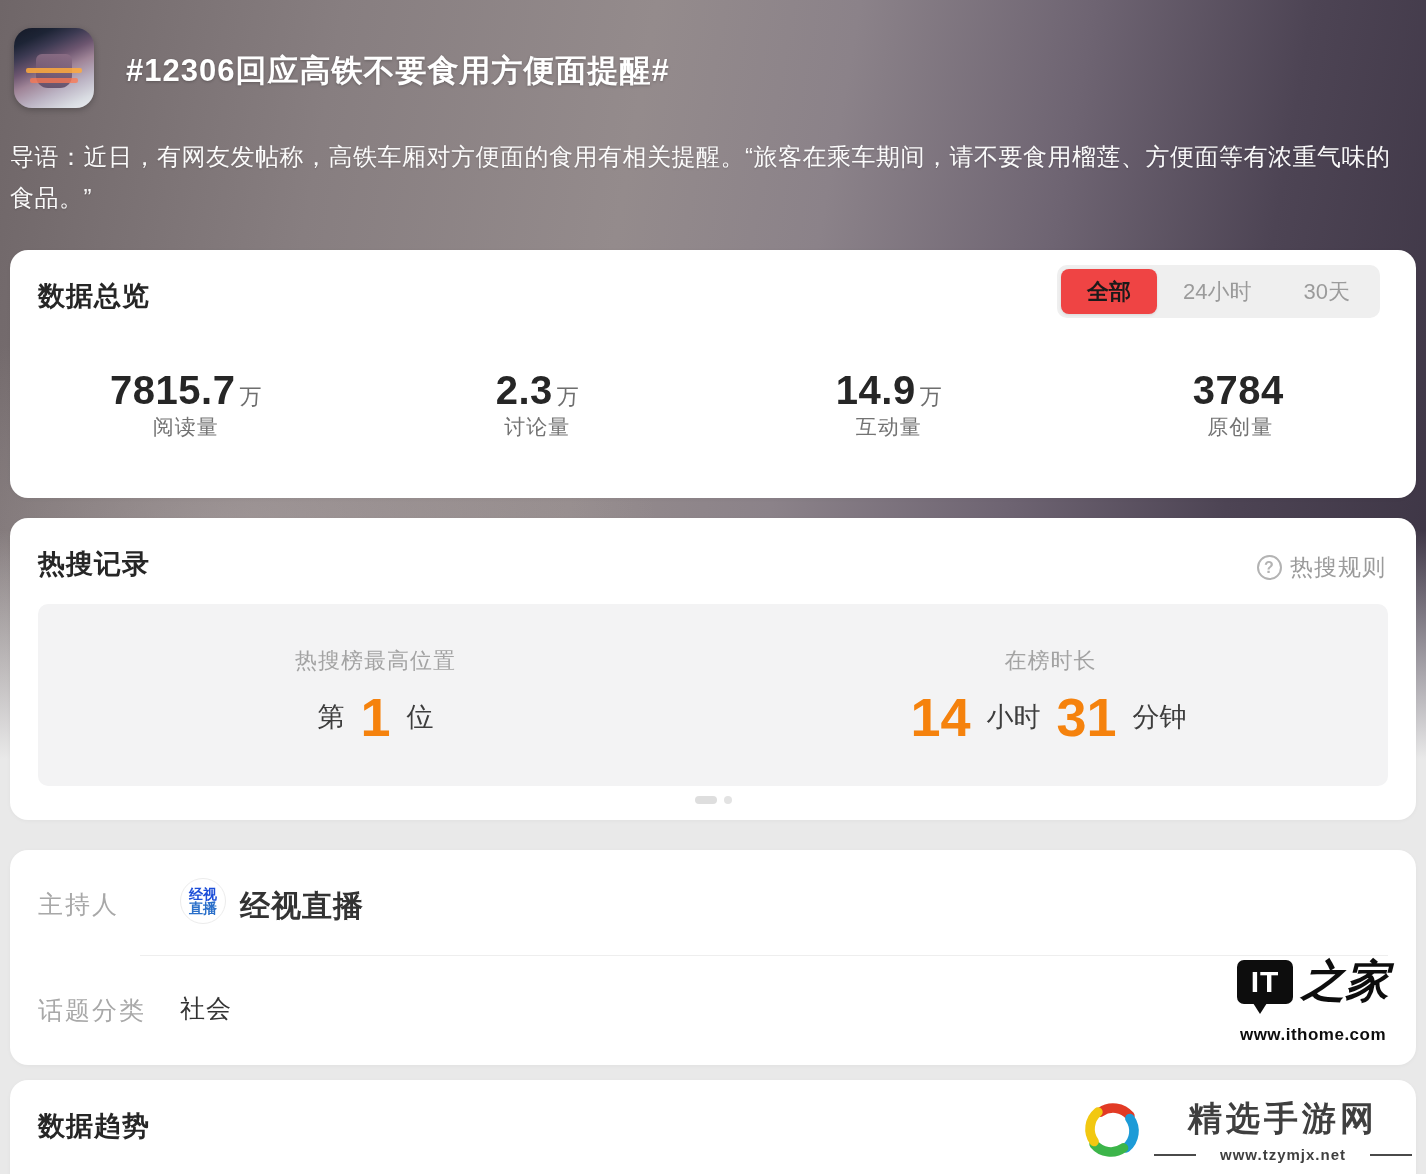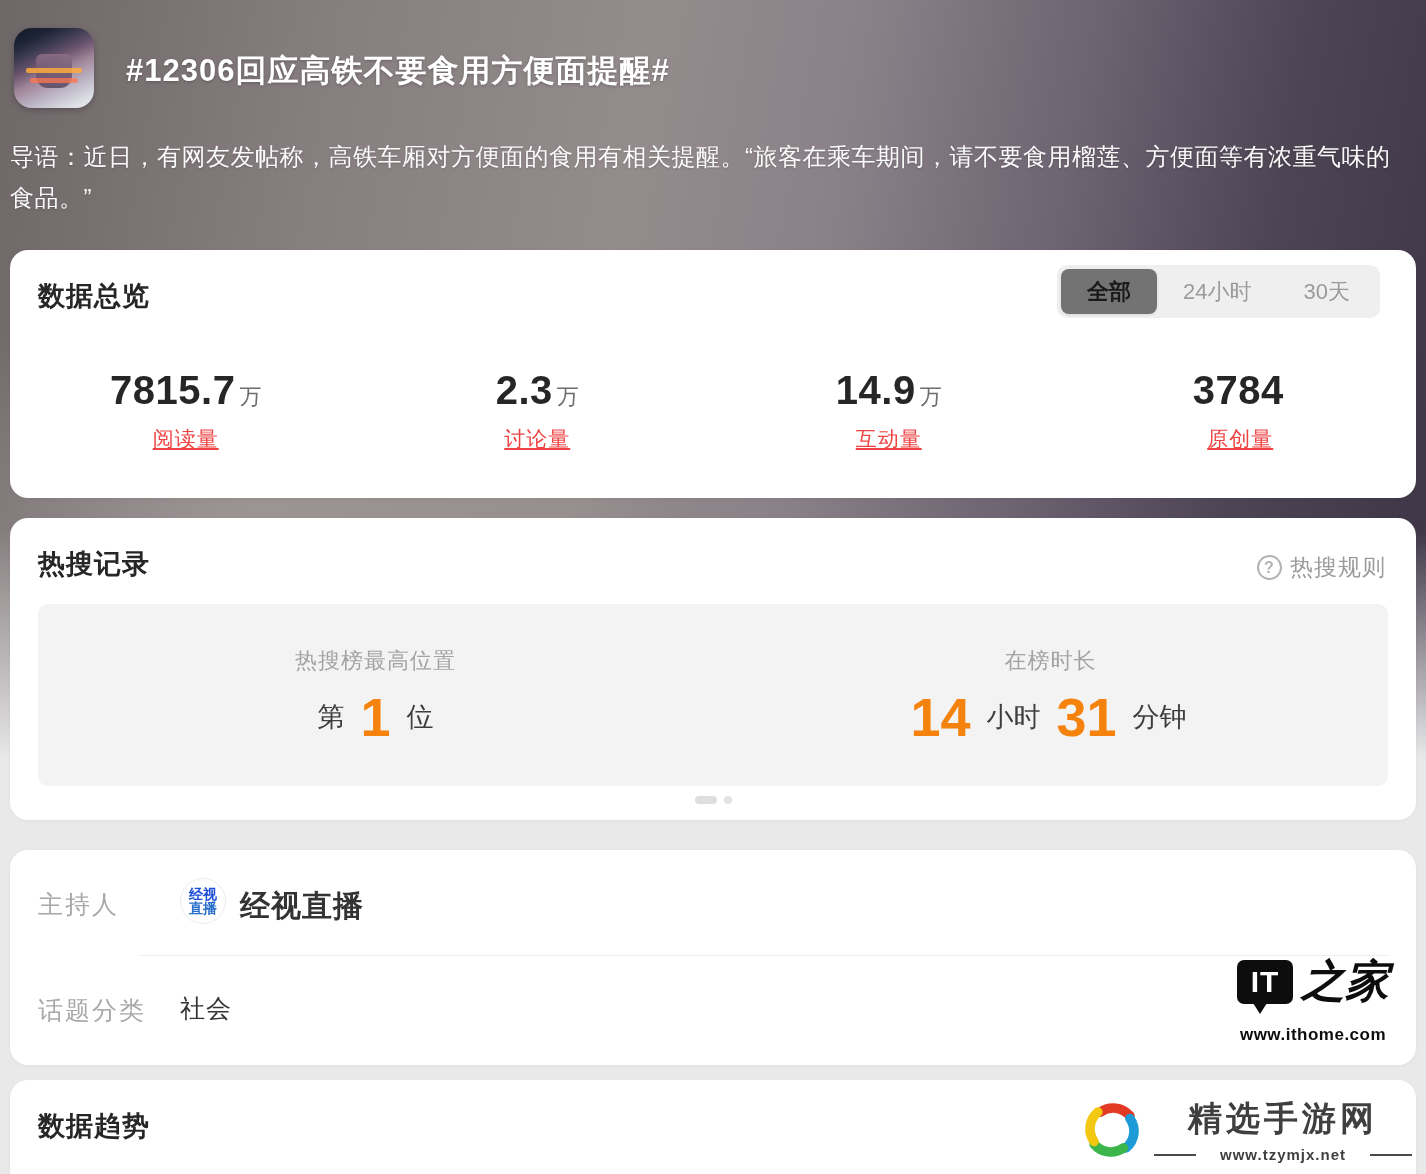--- a/index.html
+++ b/index.html
@@ -58,28 +58,28 @@
   }
   
   .card-overview { top:250px; height:248px; }
   .tab-group {
     position:absolute; right:36px; top:15px;
     display:flex; align-items:center; background:#efefef; border-radius:10px; padding:4px;
     height:53px;
   }
   .tab { font-size:22px; color:#9b9b9b; padding:0 26px; height:45px; line-height:45px;
     border-radius:8px; cursor:pointer; white-space:nowrap; }
-  .tab.active { background:#737373; color:#1a1a1a; font-weight:bold;
+  .tab.active { background:#ef4444; color:#1a1a1a; font-weight:bold;
     box-shadow:0 1px 3px rgba(0,0,0,0.10); }
   .stats-row { position:absolute; left:0; top:118px; width:100%; display:flex; }
   .stat { flex:1; text-align:center; }
   .stat-value-line { display:flex; justify-content:center; align-items:baseline; }
   .stat-value { font-size:40px; font-weight:bold; color:#262626; letter-spacing:0.5px; }
   .stat-unit { font-size:22px; color:#6e6e6e; margin-left:4px; }
-  .stat-label { margin-top:12px; font-size:21px; color:#ef4444; letter-spacing:1px;text-decoration:underline; }
+  .stat-label { font-size:21px; color:#737373; letter-spacing:1px; }
   
   .card-hotsearch { top:518px; height:302px; }
   .rules-link {
     position:absolute; right:30px; top:34px; display:flex; align-items:center;
     color:#9b9b9b; font-size:23px; cursor:pointer; letter-spacing:1px;
   }
   .q-icon {
     width:25px; height:25px; border:2px solid #b3b3b3; border-radius:50%;
     display:inline-flex; align-items:center; justify-content:center;
     font-size:16px; color:#b3b3b3; margin-right:8px; font-weight:bold;

